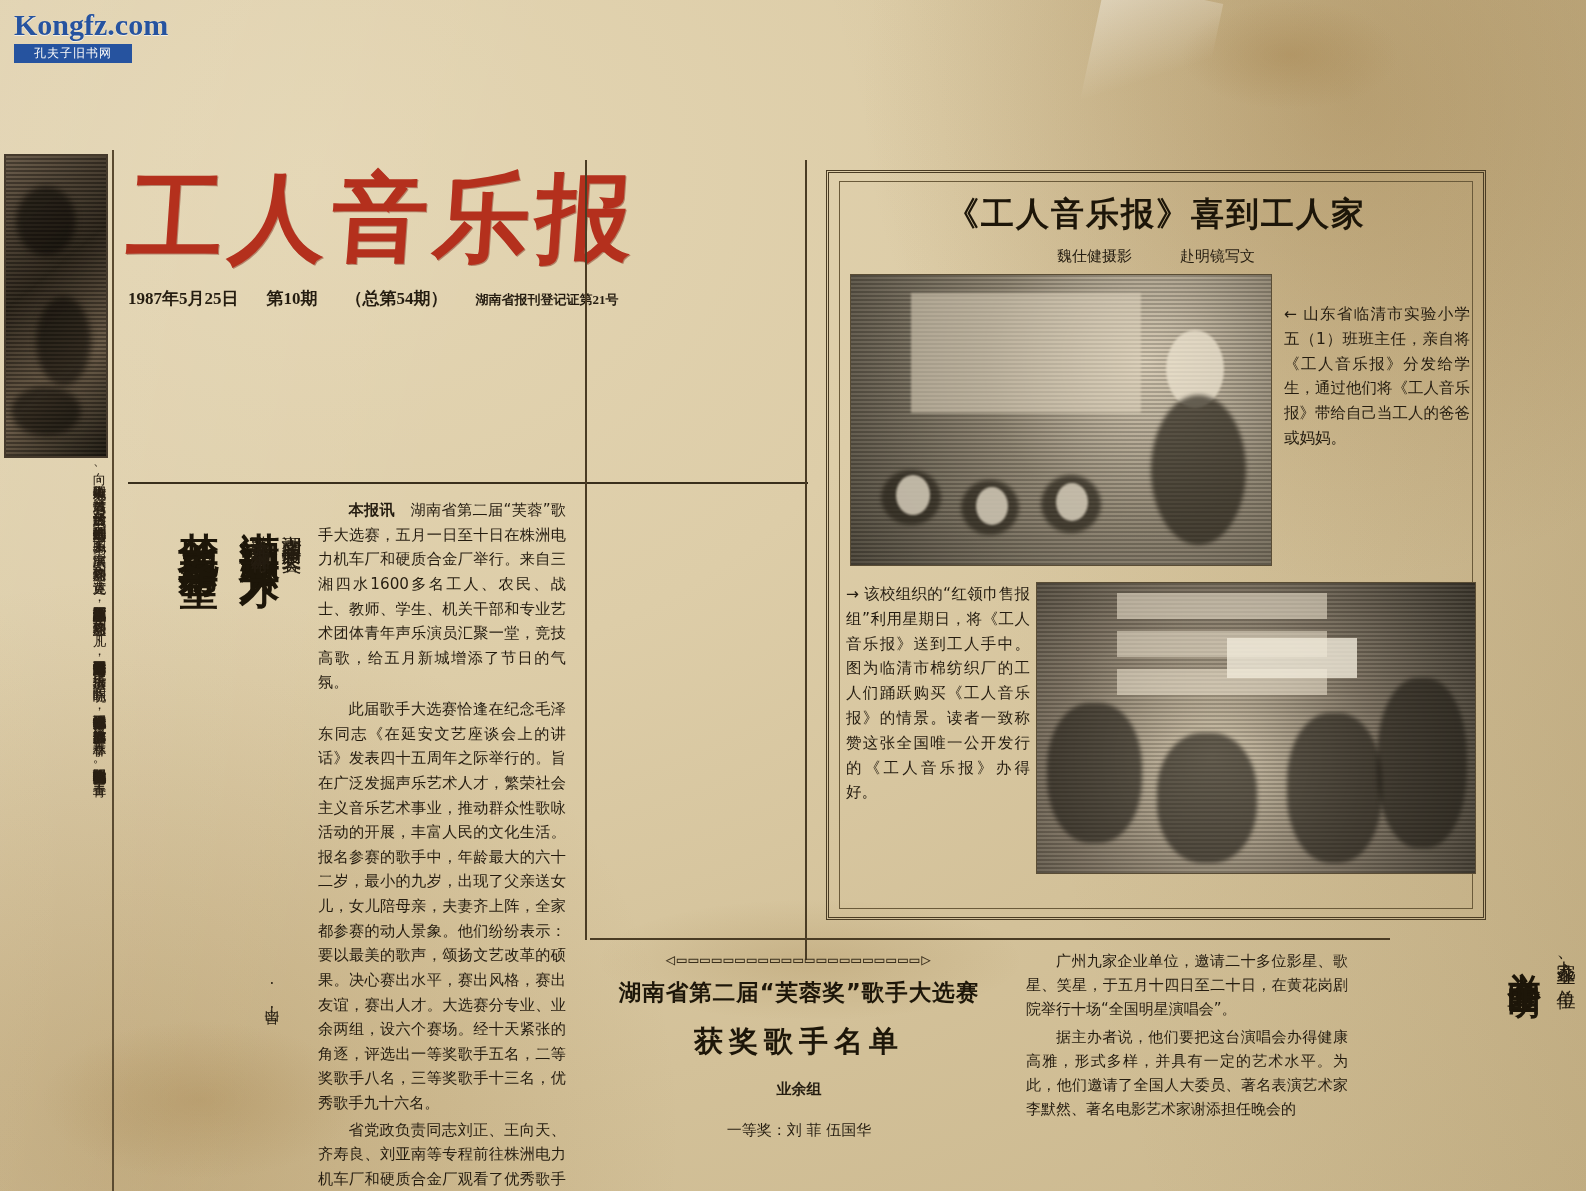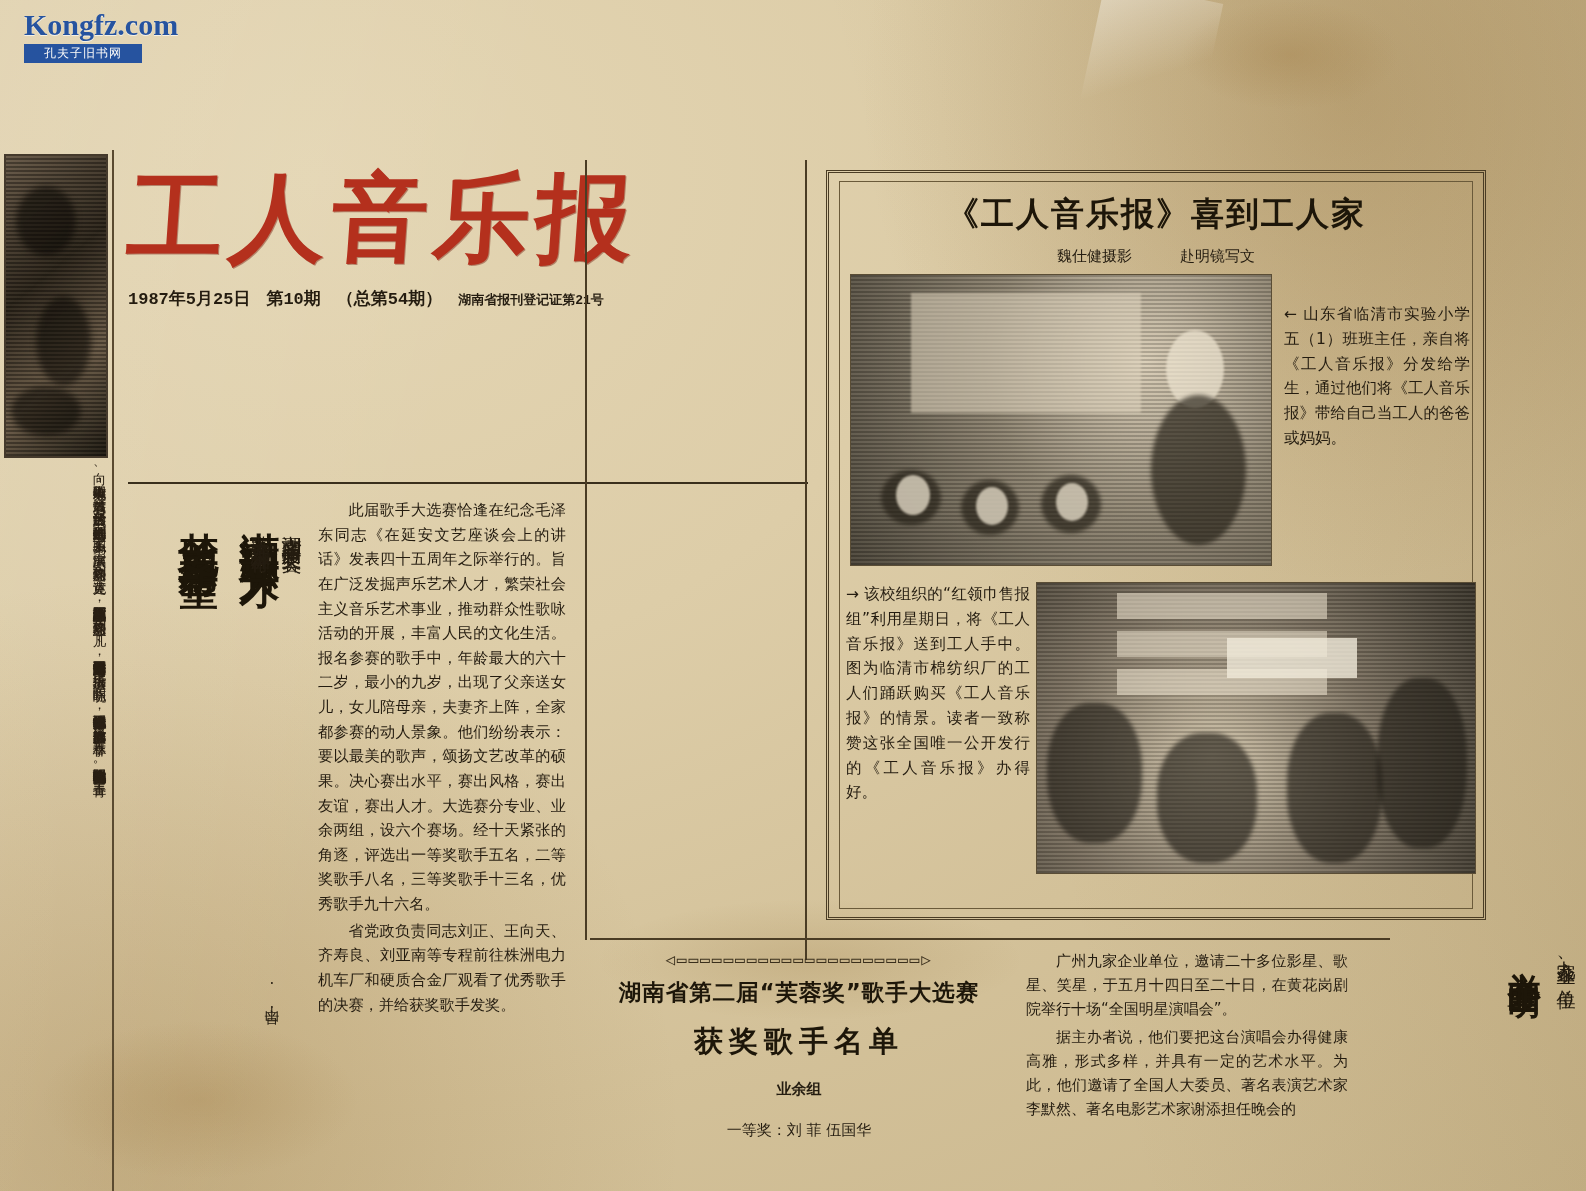--- a/index.html
+++ b/index.html
@@ -26,21 +26,21 @@
       radial-gradient(circle at 8% 95%, rgba(150,115,60,0.30) 0%, rgba(0,0,0,0) 30%);
     pointer-events:none;
   }
   
   .crease{position:absolute;pointer-events:none;}
   #crease1{left:1090px;top:-10px;width:120px;height:140px;
     background:linear-gradient(150deg, rgba(255,255,255,.45), rgba(0,0,0,0) 60%);
     transform:rotate(12deg);}
   
   #watermark{
-    position:absolute;left:24px;top:8px;width:170px;height:60px;
+    position:absolute;left:14px;top:8px;width:170px;height:60px;
     z-index:40;opacity:.92;
   }
   #watermark .wm-main{
     font-family:"Liberation Serif", serif;
     font-size:30px;font-weight:bold;color:#16489e;letter-spacing:0px;
     text-shadow:0 1px 0 rgba(255,255,255,.7);
   }
   #watermark .wm-sub{
     margin-top:2px;background:#16489e;color:#fff;font-size:12px;
     padding:1px 20px;display:inline-block;letter-spacing:1px;
@@ -82,23 +82,23 @@
     text-shadow:1px 1px 0 rgba(120,30,15,.45);
     transform:skewX(-4deg);
     white-space:nowrap;
   }
   #mast-pinyin{
     margin-top:20px;
     font-family:"Liberation Serif", serif;
     font-size:34px;font-weight:bold;color:#2d2517;letter-spacing:3px;
   }
   #mast-meta{
-    margin-top:18px;display:flex;align-items:baseline;gap:16px;
+    margin-top:18px;display:flex;align-items:baseline;gap:28px;
     font-size:17px;font-weight:bold;color:#241c10;
-    font-family:Liberation Mono, monospace;
+    font-family:Liberation Serif, serif;
   }
   #mast-meta .reg{font-weight:bold;font-size:13px;}
   #mast-rule{position:absolute;left:128px;top:482px;width:680px;height:2px;background:#3a2f1c;}
   
   #headline-block{
     position:absolute;left:128px;top:500px;width:160px;height:660px;
     display:flex;flex-direction:row-reverse;gap:6px;
   }
   .vhead{
     writing-mode:vertical-rl;text-orientation:upright;
@@ -256,20 +256,21 @@
     <div class="vhead" id="vhead-main1">潇湘歌坛有人才</div>
     <div class="vhead" id="vhead-main2">楚地声乐有希望</div>
   </div>
   <div id="subhead-col">
     <div class="vsub">湖南省第二届「芙蓉奖」</div>
     <div class="vsub">歌手大选赛在株洲举行</div>
   </div>
   <div class="vsig">·山音·</div>
 
   <div id="article">
+    <p class="lead"><b>本报讯</b>　<span>湖南省第二届“芙蓉”歌手大选赛，五月一日至十日在株洲电力机车厂和硬质合金厂举行。来自三湘四水1600多名工人、农民、战士、教师、学生、机关干部和专业艺术团体青年声乐演员汇聚一堂，竞技高歌，给五月新城增添了节日的气氛。</span></p>
     <p>此届歌手大选赛恰逢在纪念毛泽东同志《在延安文艺座谈会上的讲话》发表四十五周年之际举行的。旨在广泛发掘声乐艺术人才，繁荣社会主义音乐艺术事业，推动群众性歌咏活动的开展，丰富人民的文化生活。报名参赛的歌手中，年龄最大的六十二岁，最小的九岁，出现了父亲送女儿，女儿陪母亲，夫妻齐上阵，全家都参赛的动人景象。他们纷纷表示：要以最美的歌声，颂扬文艺改革的硕果。决心赛出水平，赛出风格，赛出友谊，赛出人才。大选赛分专业、业余两组，设六个赛场。经十天紧张的角逐，评选出一等奖歌手五名，二等奖歌手八名，三等奖歌手十三名，优秀歌手九十六名。</p>
     <p>省党政负责同志刘正、王向天、齐寿良、刘亚南等专程前往株洲电力机车厂和硬质合金厂观看了优秀歌手的决赛，并给获奖歌手发奖。</p>
 
   </div>
 
   <div id="divider-v"></div>
   <div id="divider-v2"></div>
   <div id="divider-h"></div>
 
   <div id="feature">

